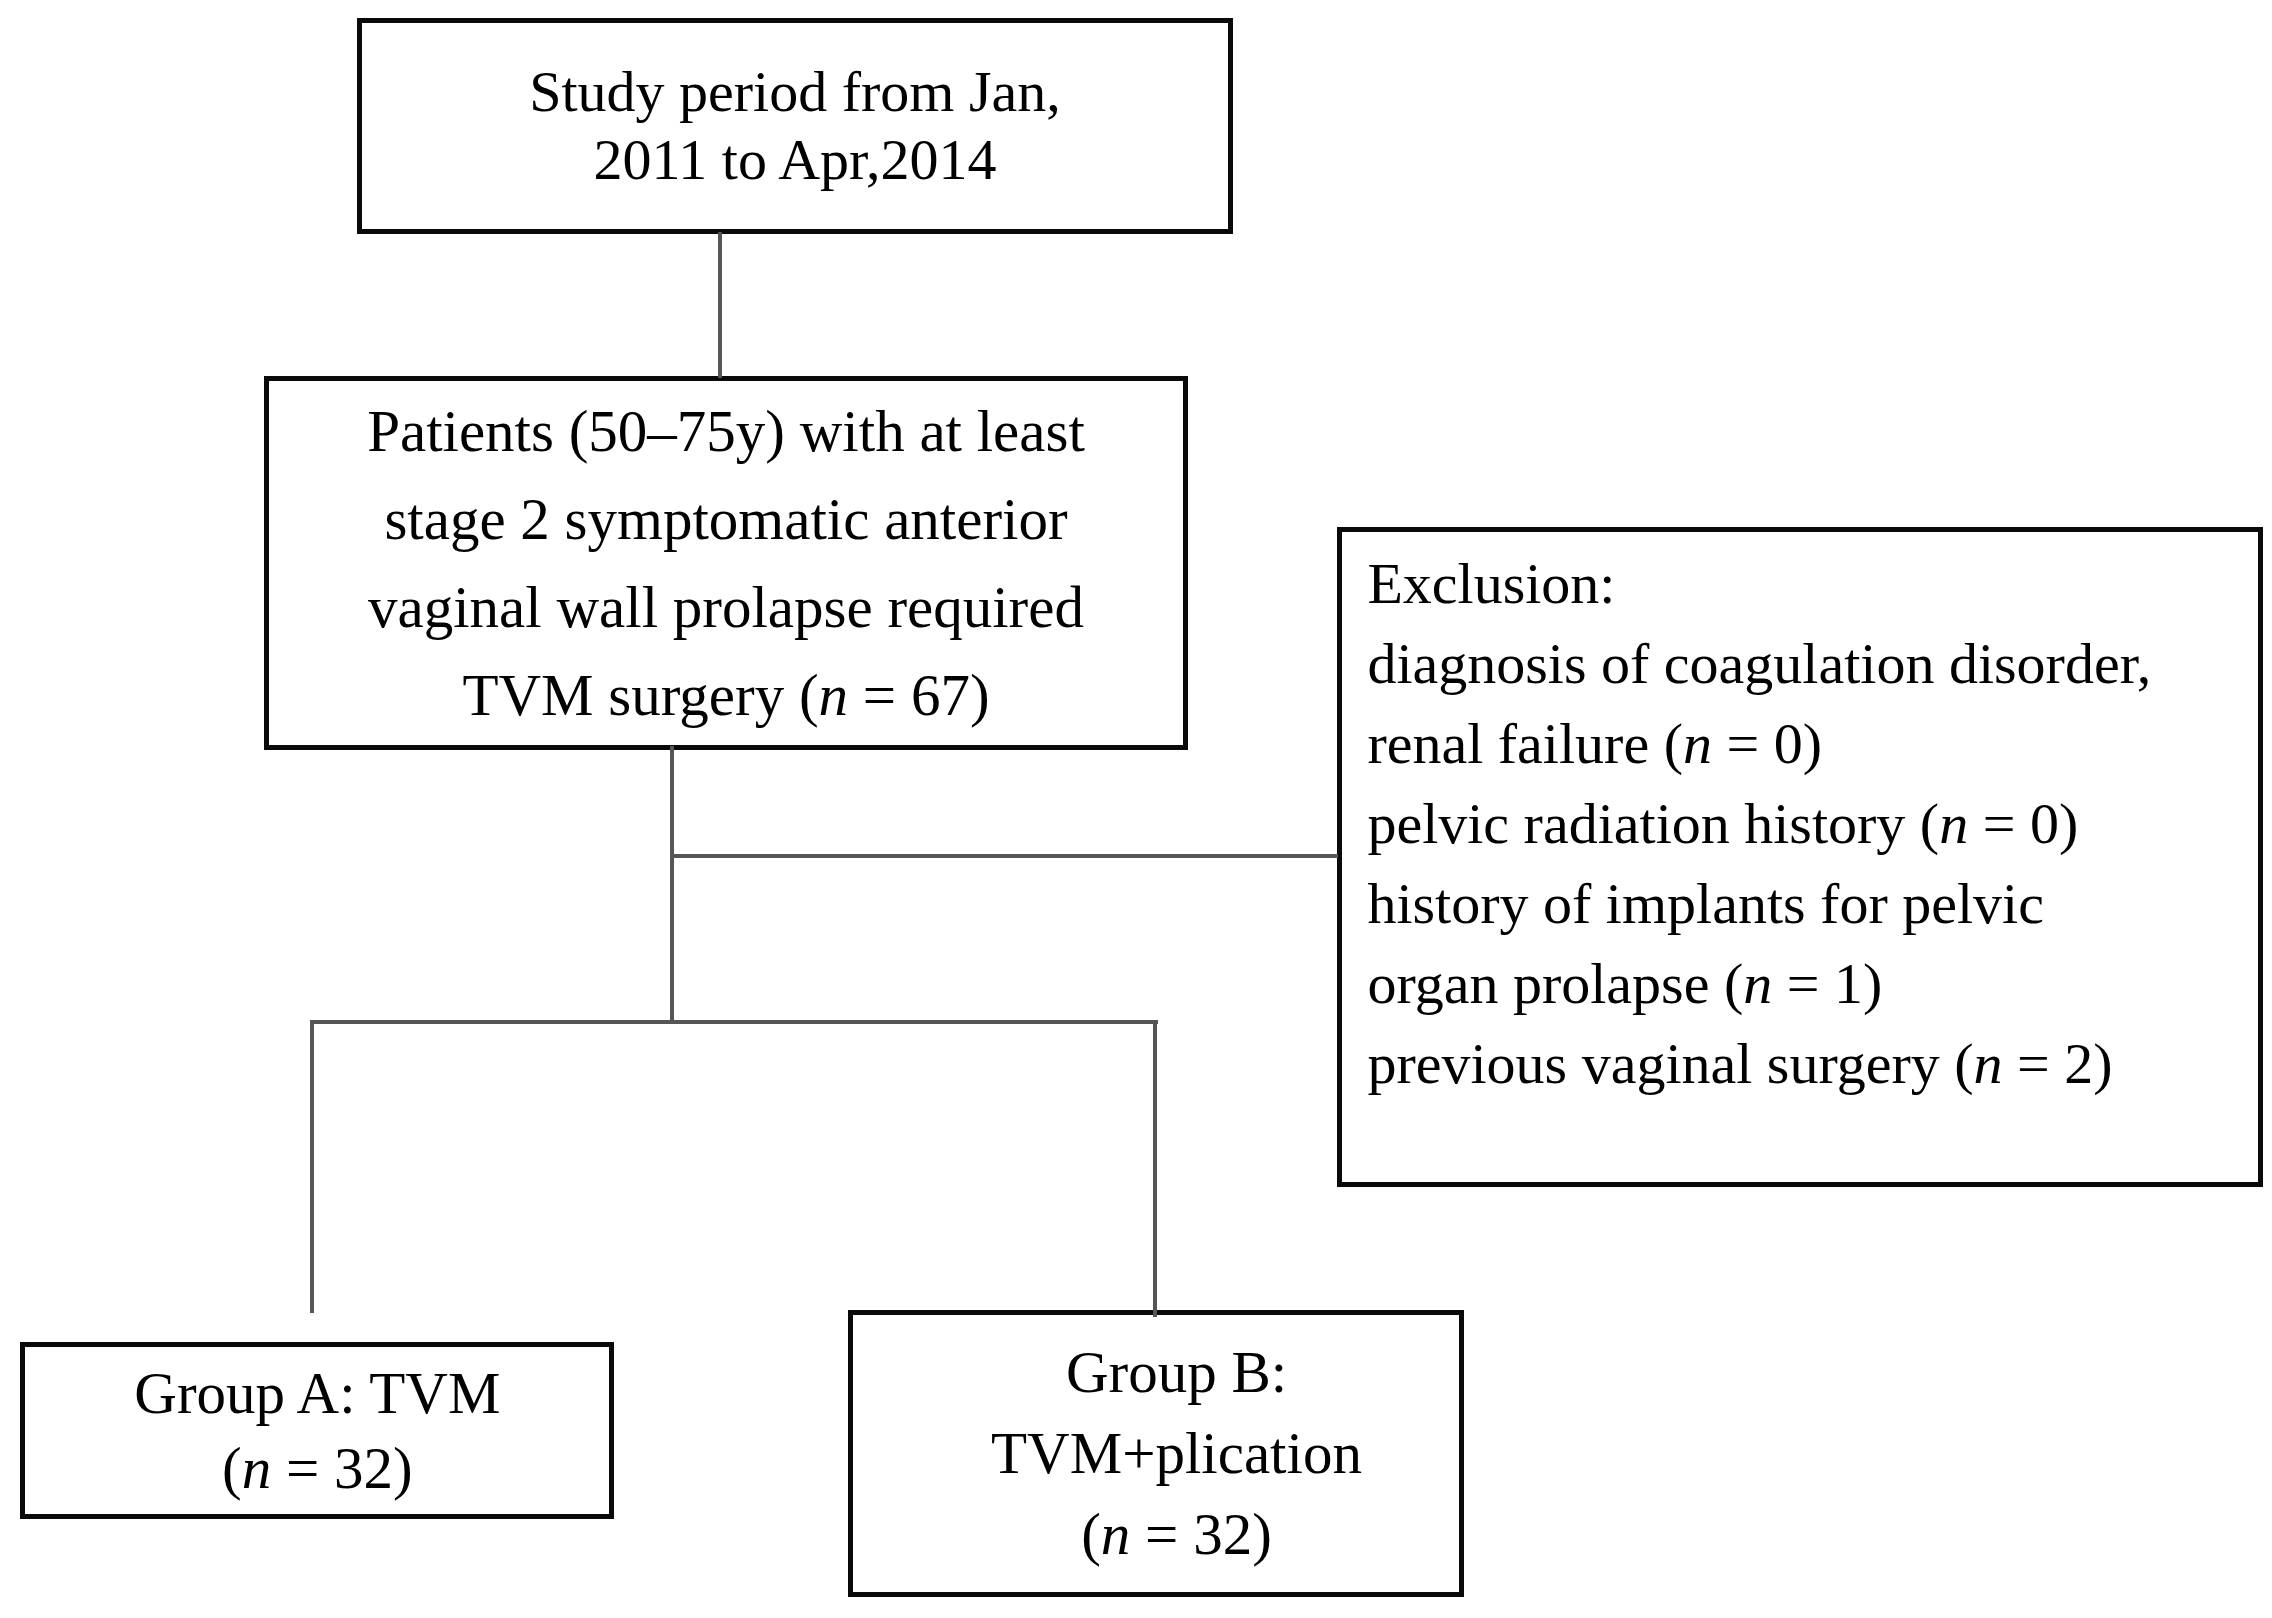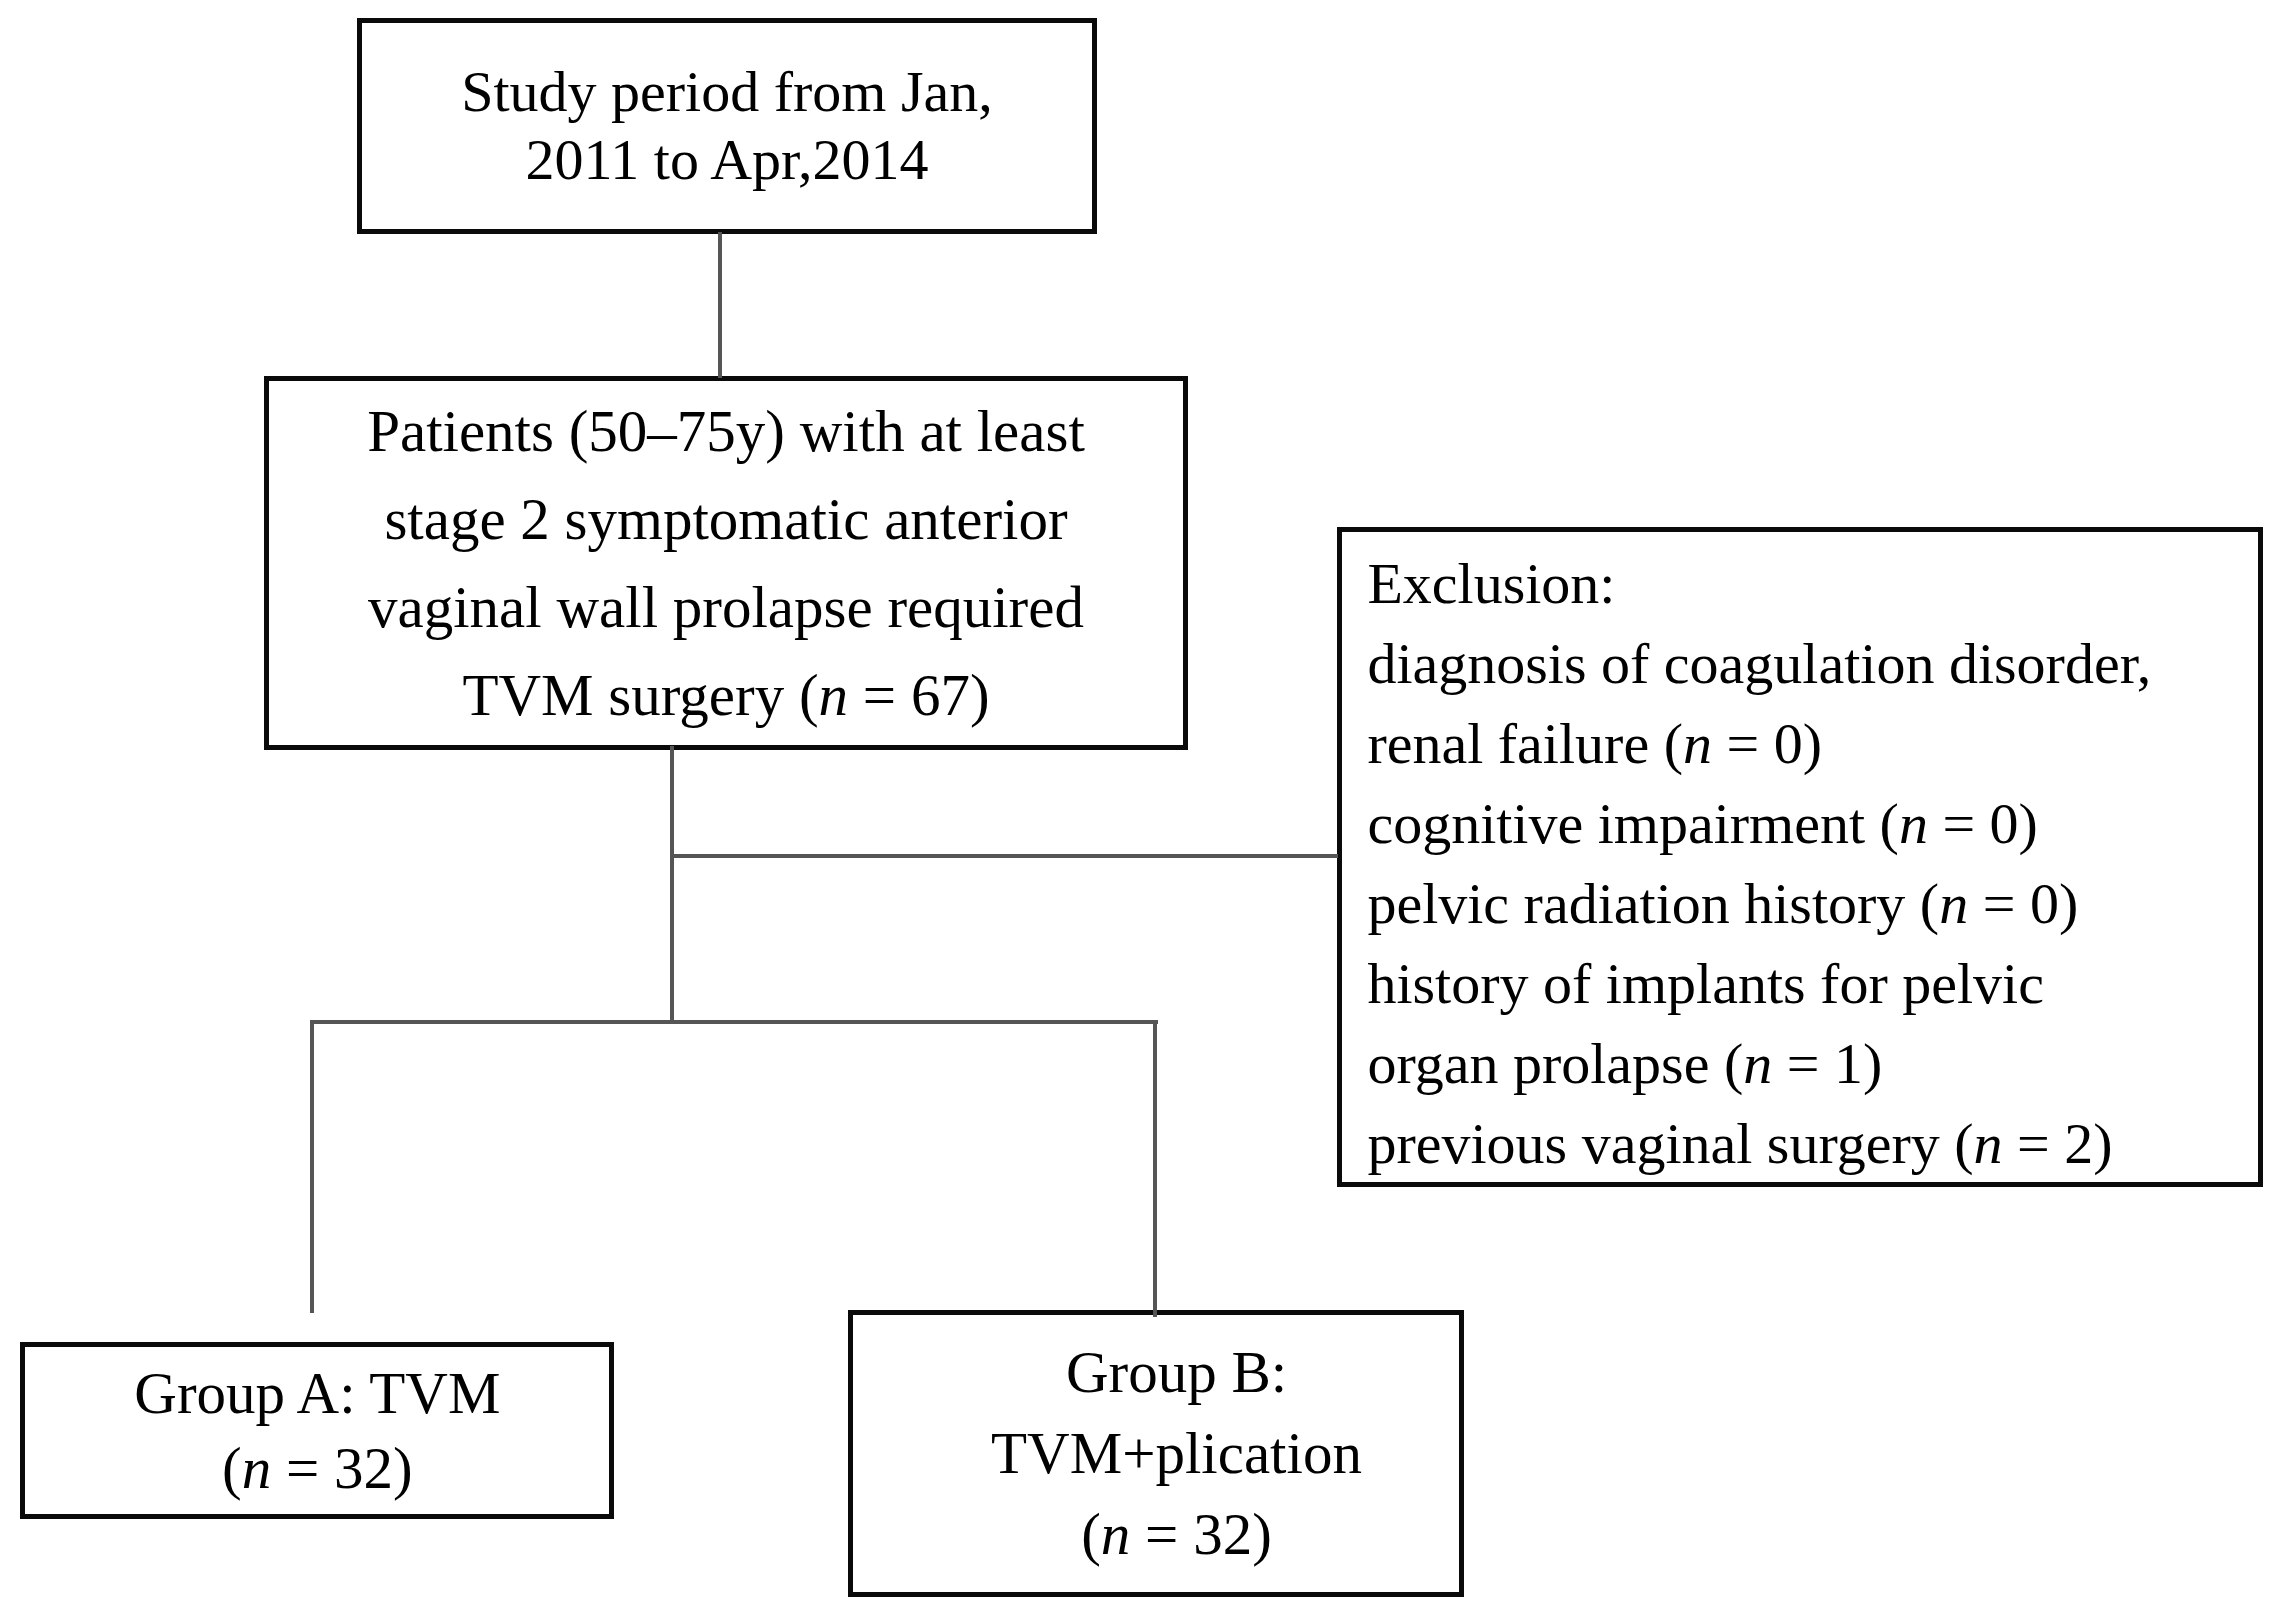--- a/index.html
+++ b/index.html
@@ -31,21 +31,21 @@
   }
   .fbox .tline {
     white-space: nowrap;
   }
   .it { font-style: italic; }
   .connector {
     position: absolute;
     background: var(--connector);
   }
   
-  #box-study   { left: 357px;  top: 18px;   width: 740px;  height: 216px; font-size: 58px; }
+  #box-study   { left: 357px;  top: 18px;   width: 876px;  height: 216px; font-size: 58px; }
   #box-study .tline   { line-height: 68px; }
   #box-patients{ left: 264px;  top: 376px;  width: 924px; height: 374px; font-size: 59px; }
   #box-patients .tline{ line-height: 88px; }
   #box-exclusion {
     left: 1337px; top: 527px; width: 926px; height: 660px;
     font-size: 58px;
     justify-content: flex-start;
     align-items: flex-start;
     text-align: left;
     padding: 12px 8.5px 0 25.4px;
@@ -78,21 +78,20 @@
       <div class="tline"><span>Patients (50–75y) with at least</span></div>
       <div class="tline"><span>stage 2 symptomatic anterior</span></div>
       <div class="tline"><span>vaginal wall prolapse required</span></div>
       <div class="tline"><span>TVM surgery (</span><span class="it">n</span><span> = 67)</span></div>
     </div>
 
   <div class="fbox" id="box-exclusion">
       <div class="tline"><span>Exclusion:</span></div>
       <div class="tline"><span>diagnosis of coagulation disorder,</span></div>
       <div class="tline"><span>renal failure (</span><span class="it">n</span><span> = 0)</span></div>
-      <div class="tline"><span>cognitive impairment (</span><span class="it">n</span><span> = 0)</span></div>
       <div class="tline"><span>pelvic radiation history (</span><span class="it">n</span><span> = 0)</span></div>
       <div class="tline"><span>history of implants for pelvic</span></div>
       <div class="tline"><span>organ prolapse (</span><span class="it">n</span><span> = 1)</span></div>
       <div class="tline"><span>previous vaginal surgery (</span><span class="it">n</span><span> = 2)</span></div>
     </div>
 
   <div class="fbox" id="box-group-a">
       <div class="tline"><span>Group A: TVM</span></div>
       <div class="tline"><span>(</span><span class="it">n</span><span> = 32)</span></div>
     </div>

